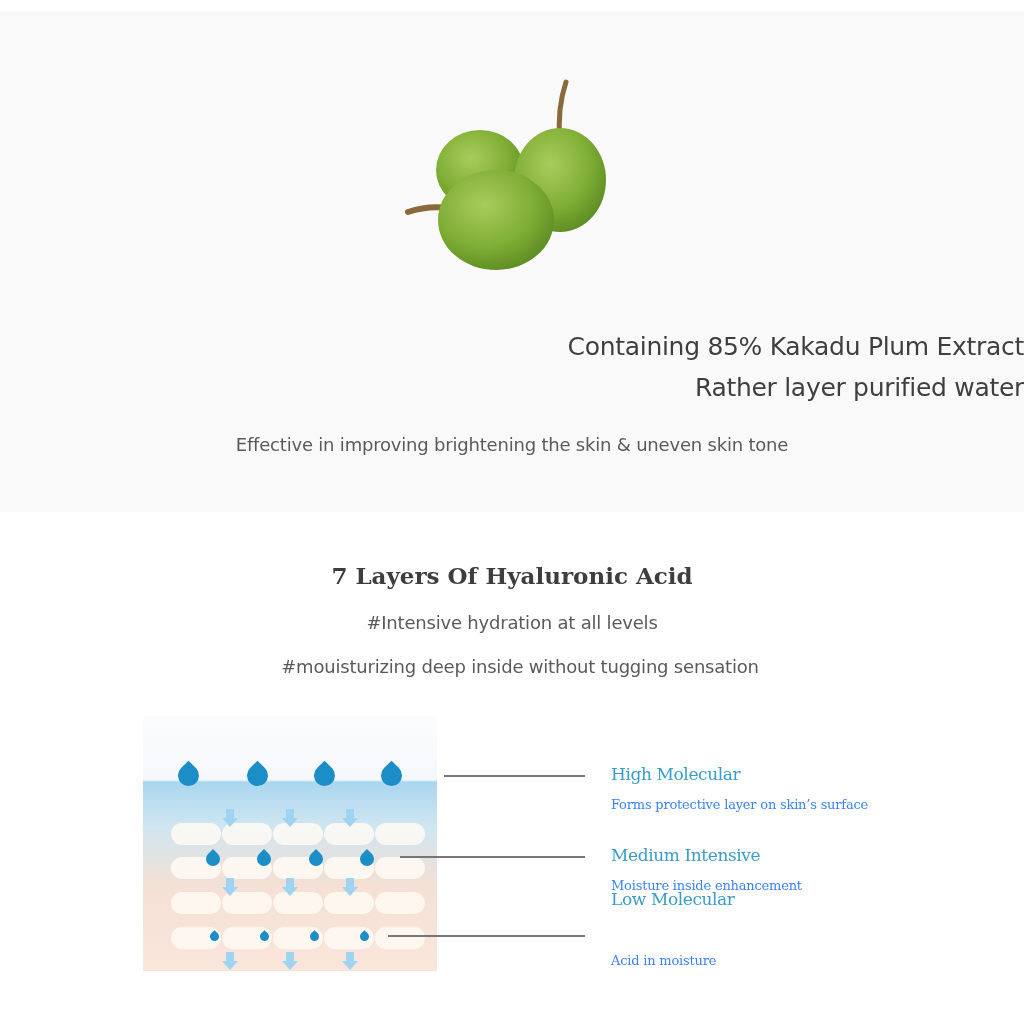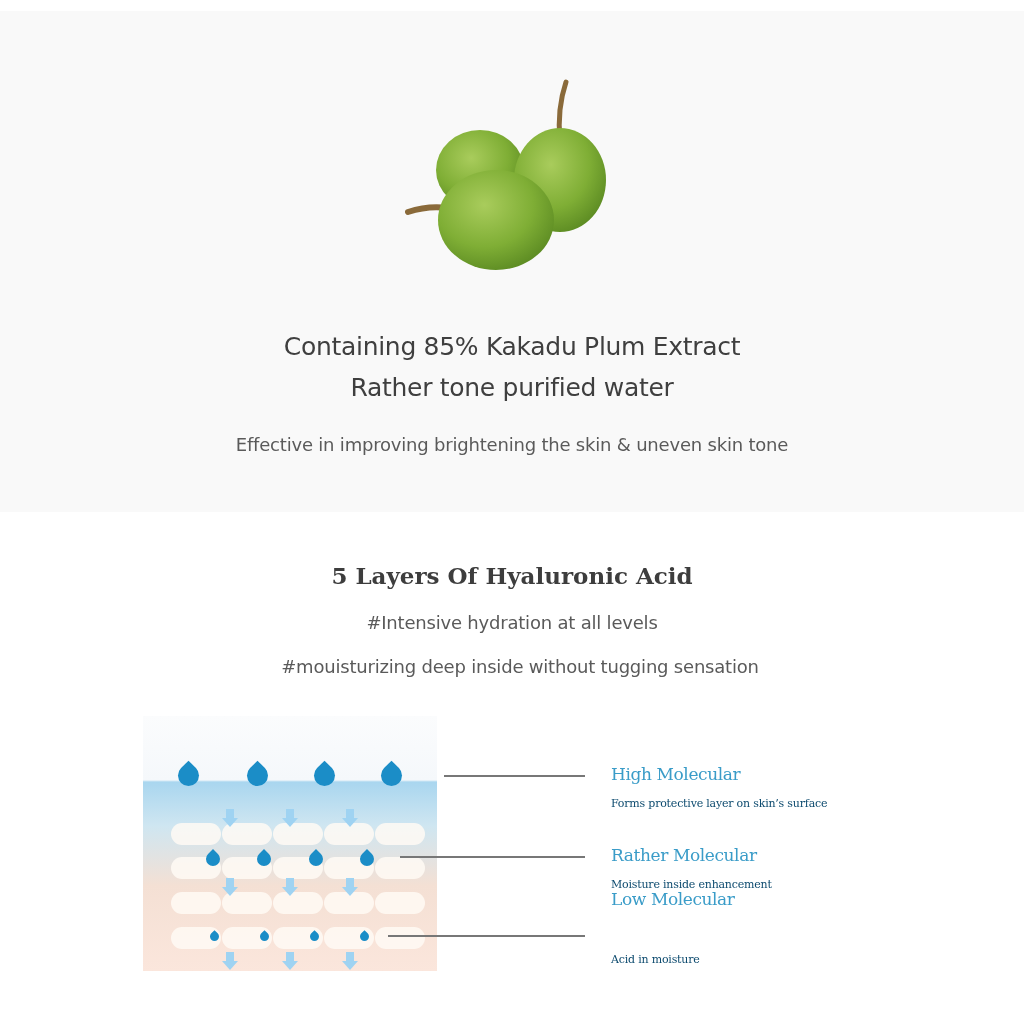--- a/index.html
+++ b/index.html
@@ -1,32 +1,32 @@
 <!DOCTYPE html>
 <html><head>
 <meta charset="utf-8">
 <style>
   html,body{margin:0;padding:0;}
   body{width:1024px;height:1024px;background:#fff;position:relative;overflow:hidden;font-family:"Liberation Sans",sans-serif;}
   .top{position:absolute;left:0;top:11px;width:1024px;height:501px;background:#f9f9f9;}
   .plum{position:absolute;left:400px;top:70px;width:230px;height:210px;}
-  .h1{position:absolute;left:0;width:1024px;text-align:center;color:#3f3f3f;font-family:"DejaVu Sans",sans-serif;font-size:25px;letter-spacing:-0.3px;}
+  .h1{position:absolute;left:0;width:1024px;text-align:right;color:#3f3f3f;font-family:"DejaVu Sans",sans-serif;font-size:25px;letter-spacing:-0.3px;}
   .sub1{position:absolute;left:0;top:434px;width:1024px;text-align:center;color:#5a5a5a;font-family:"DejaVu Sans",sans-serif;font-size:18px;letter-spacing:-0.2px;}
   .h2{position:absolute;left:0;top:562px;width:1024px;text-align:center;color:#3d3d3d;font-family:"DejaVu Serif",serif;font-weight:bold;font-size:23px;}
   .tag{position:absolute;left:0;width:1024px;text-align:center;color:#5a5a5a;font-family:"DejaVu Sans",sans-serif;font-size:18px;letter-spacing:-0.2px;}
   .diagram{position:absolute;left:143px;top:716px;width:294px;height:255px;overflow:hidden;
     background:linear-gradient(to bottom,#fbfcfd 0px,#f5f8fb 64px,#a9d6ef 66px,#cfe6f1 110px,#f4e0d4 170px,#fbe6dc 255px);}
   .pill{position:absolute;width:50px;height:22px;border-radius:11px;background:rgba(255,250,244,0.85);}
   .drop{position:absolute;background:#1b8dc7;border-radius:50% 0 50% 50%;transform:rotate(-45deg);}
   .arrow{position:absolute;width:16px;height:18px;}
   .arrow .stem{position:absolute;left:4px;top:0;width:8px;height:9px;background:#9fd3f2;}
   .arrow .head{position:absolute;left:0;top:9px;width:0;height:0;border-left:8px solid transparent;border-right:8px solid transparent;border-top:9px solid #9fd3f2;}
   .leader{position:absolute;height:1.5px;background:#777;}
   .lbl-title{position:absolute;left:611px;color:#3a9cc8;font-family:"DejaVu Serif",serif;font-size:17px;letter-spacing:-0.4px;}
-  .lbl-desc{position:absolute;left:611px;color:#0c4a6e;font-family:"DejaVu Serif",serif;font-size:11px;letter-spacing:-0.2px;}
+  .lbl-desc{position:absolute;left:611px;color:#3b82f6;font-family:"DejaVu Serif",serif;font-size:13px;letter-spacing:-0.2px;}
 </style>
 </head>
 <body>
 
 <div class="top"></div>
 
 <svg class="plum" viewBox="0 0 230 210">
   <defs>
     <radialGradient id="g1" cx="40%" cy="35%" r="70%">
       <stop offset="0" stop-color="#a9cc5c"></stop>
@@ -35,24 +35,24 @@
     </radialGradient>
   </defs>
   <path d="M160 70 C158 50 160 30 166 12" stroke="#8a6a3a" stroke-width="5" fill="none" stroke-linecap="round"></path>
   <ellipse cx="80" cy="100" rx="44" ry="40" fill="url(#g1)"></ellipse>
   <ellipse cx="160" cy="110" rx="46" ry="52" fill="url(#g1)"></ellipse>
   <path d="M8 142 C20 138 34 136 48 138" stroke="#8a6a3a" stroke-width="6" fill="none" stroke-linecap="round"></path>
   <ellipse cx="96" cy="150" rx="58" ry="50" fill="url(#g1)"></ellipse>
 </svg>
 
 <div class="h1" style="top:332px;">Containing 85% Kakadu Plum Extract</div>
-<div class="h1" style="top:373px;">Rather tone purified water</div>
+<div class="h1" style="top:373px;">Rather layer purified water</div>
 <div class="sub1">Effective in improving brightening the skin &amp; uneven skin tone</div>
 
-<div class="h2">5 Layers Of Hyaluronic Acid</div>
+<div class="h2">7 Layers Of Hyaluronic Acid</div>
 <div class="tag" style="top:612px;">#Intensive hydration at all levels</div>
 <div class="tag" style="top:656px;margin-left:8px;">#mouisturizing deep inside without tugging sensation</div>
 
 <div class="diagram">
 
   <div class="pill" style="left:28px;top:107px"></div>
   <div class="pill" style="left:79px;top:107px"></div>
   <div class="pill" style="left:130px;top:107px"></div>
   <div class="pill" style="left:181px;top:107px"></div>
   <div class="pill" style="left:232px;top:107px"></div>
@@ -129,16 +129,16 @@
       <div class="head"></div>
     </div>
 </div>
 
 <div class="leader" style="left:444px;top:775px;width:141px"></div>
 <div class="leader" style="left:400px;top:856px;width:185px"></div>
 <div class="leader" style="left:388px;top:935px;width:197px"></div>
 
 <div class="lbl-title" style="top:764px">High Molecular</div>
 <div class="lbl-desc" style="top:797px">Forms protective layer on skin’s surface</div>
-<div class="lbl-title" style="top:845px">Rather Molecular</div>
+<div class="lbl-title" style="top:845px">Medium Intensive</div>
 <div class="lbl-desc" style="top:878px">Moisture inside enhancement</div>
 <div class="lbl-title" style="top:889px">Low Molecular</div>
 <div class="lbl-desc" style="top:953px">Acid in moisture</div>
 
 </body></html>

